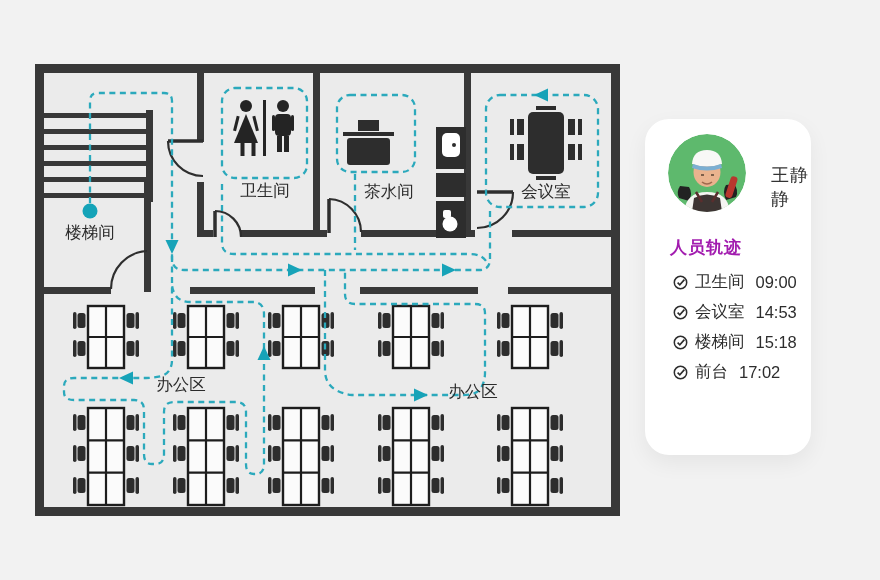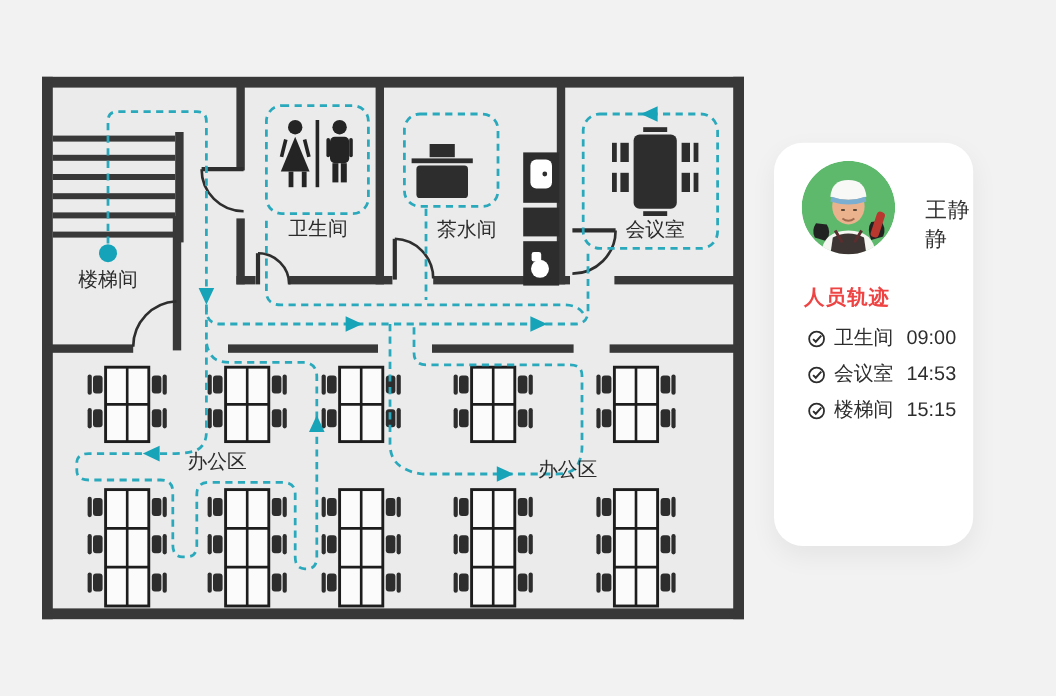--- a/index.html
+++ b/index.html
@@ -4,21 +4,21 @@
 <style>
   html,body{margin:0;padding:0;}
   body{font-family:"Liberation Sans","DejaVu Sans",sans-serif;background:#f2f2f2;}
   .stage{position:relative;width:880px;height:580px;background:#f2f2f2;overflow:hidden;}
   #plan-svg{position:absolute;left:0;top:0;}
   .room-label{font-size:16.5px;fill:#2b2b2b;font-family:"Liberation Sans","DejaVu Sans",sans-serif;}
   .card{position:absolute;left:645px;top:119px;width:166px;height:336px;background:#ffffff;
         border-radius:24px;box-shadow:0 8px 22px rgba(0,0,0,0.06);}
   .avatar{position:absolute;left:23px;top:15px;width:78px;height:78px;border-radius:50%;overflow:hidden;}
   .person-name{position:absolute;left:126px;top:44px;font-size:18px;color:#333;letter-spacing:1px;}
-  .section-title{position:absolute;left:25px;top:117px;font-size:17px;font-weight:bold;color:#ef4444;letter-spacing:1px;}
+  .section-title{position:absolute;left:25px;top:117px;font-size:17px;font-weight:bold;color:#a21caf;letter-spacing:1px;}
   .trail-list{position:absolute;left:28px;top:148px;margin:0;padding:0;list-style:none;}
   .trail-item{display:flex;align-items:center;gap:7px;height:30px;font-size:16.5px;color:#2d2d2d;cursor:default;}
   .trail-item .check-icon{flex:0 0 auto;display:block;}
   .trail-place{white-space:nowrap;}
   .trail-time{margin-left:4px;white-space:nowrap;}
 </style>
 </head>
 <body>
 
 <div class="stage">
@@ -338,17 +338,25 @@
           </svg>
         <span class="trail-place">会议室</span>
         <span class="trail-time">14:53</span>
       </li>
       <li class="trail-item">
         <svg class="check-icon" width="15" height="15" viewBox="0 0 15 15">
             <circle cx="7.5" cy="7.5" r="6.2" stroke="#2d2d2d" stroke-width="1.5" fill="none"></circle>
             <path d="M4.6,7.6 L6.8,9.8 L11.4,4.6" stroke="#2d2d2d" stroke-width="1.6" fill="none"></path>
           </svg>
         <span class="trail-place">楼梯间</span>
-        <span class="trail-time">15:15</span>
+        <span class="trail-time">15:18</span>
+      </li>
+      <li class="trail-item">
+        <svg class="check-icon" width="15" height="15" viewBox="0 0 15 15">
+            <circle cx="7.5" cy="7.5" r="6.2" stroke="#2d2d2d" stroke-width="1.5" fill="none"></circle>
+            <path d="M4.6,7.6 L6.8,9.8 L11.4,4.6" stroke="#2d2d2d" stroke-width="1.6" fill="none"></path>
+          </svg>
+        <span class="trail-place">前台</span>
+        <span class="trail-time">17:02</span>
       </li>
     </ul>
   </div>
 </div>
 
 </body></html>

